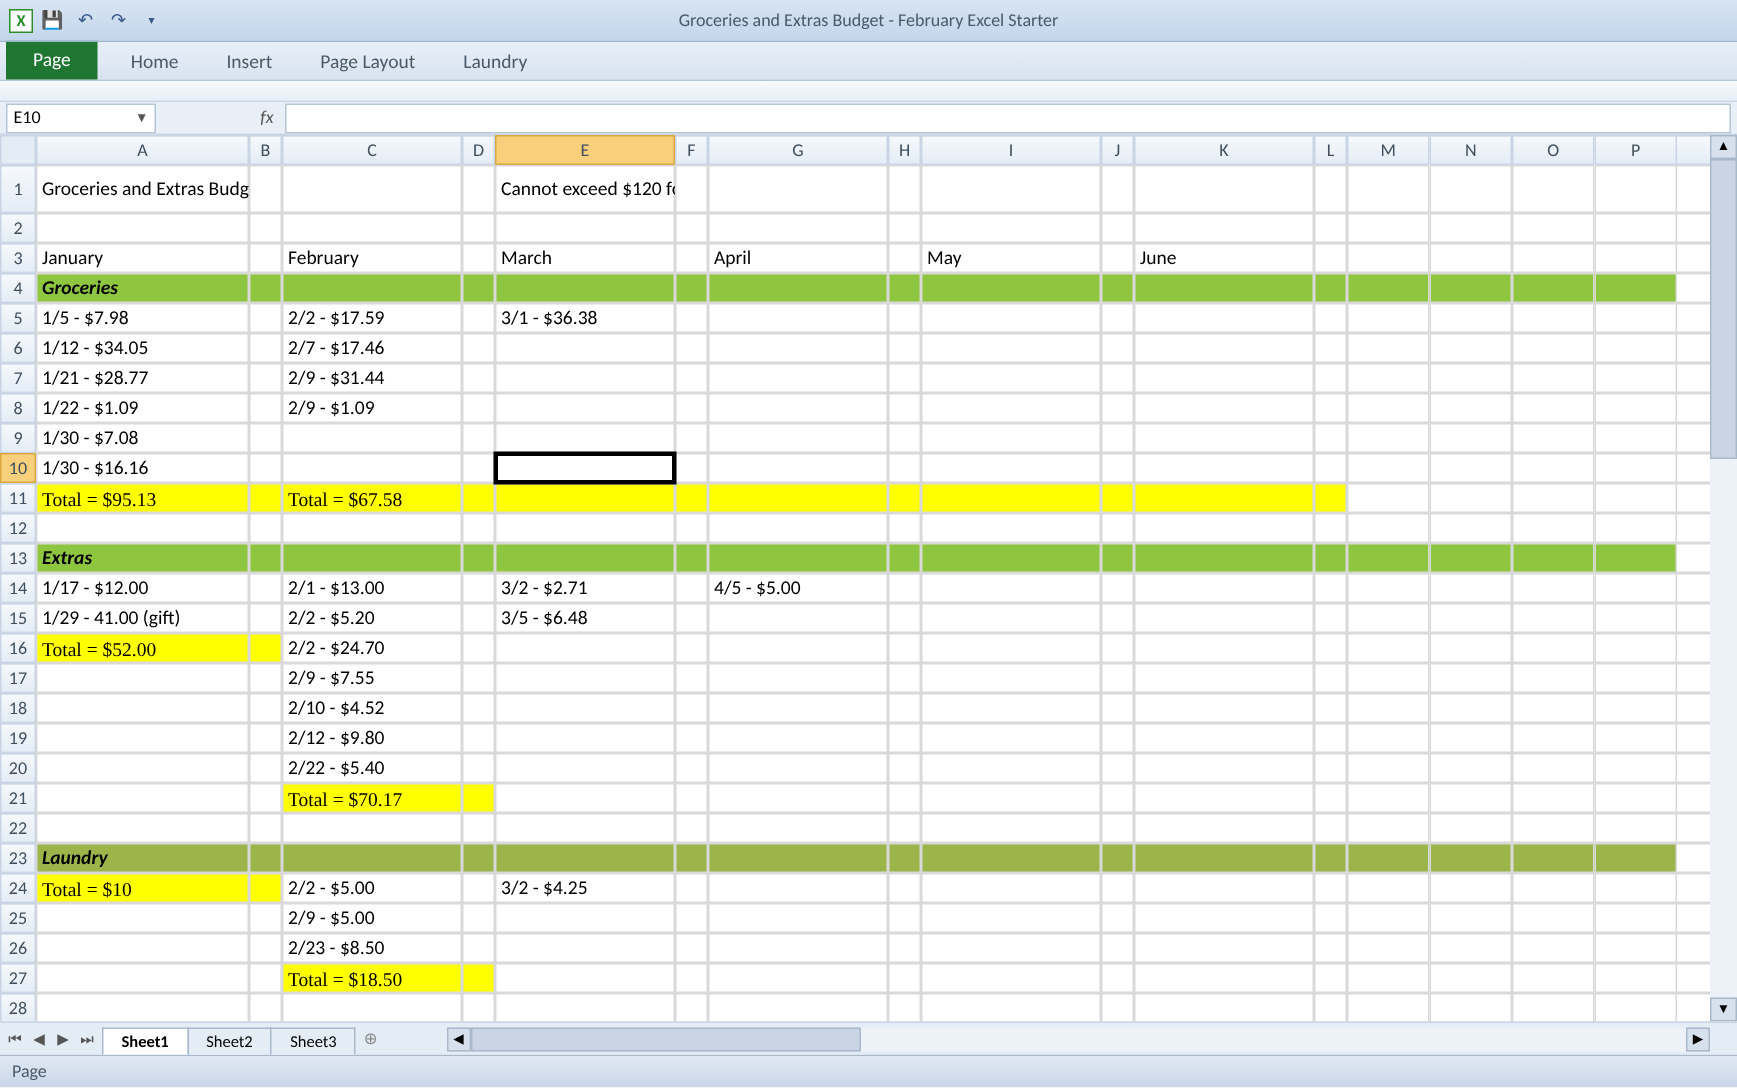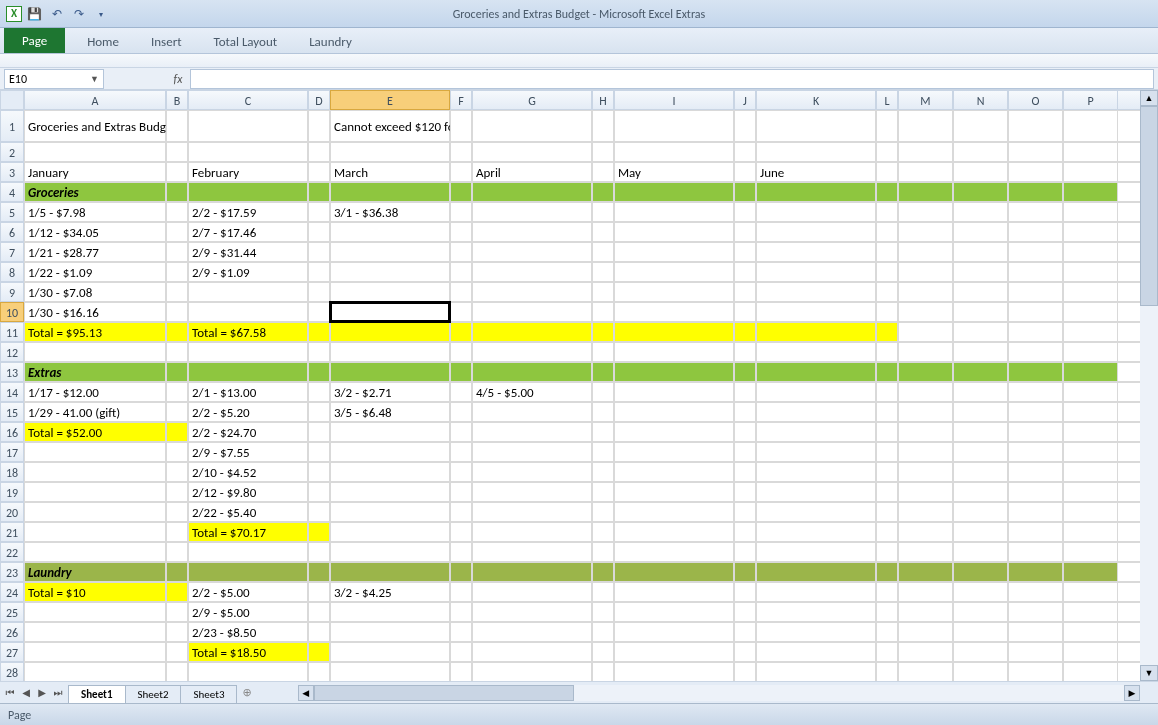--- a/index.html
+++ b/index.html
@@ -26,21 +26,21 @@
 .sheet-wrap { position:relative; height: calc(725px - 28px - 26px - 14px - 22px - 22px - 22px); }
 .grid { display:grid; grid-template-columns: 24px 142px 22px 120px 22px 120px 22px 120px 22px 120px 22px 120px 22px repeat(5, 55px); border-collapse:collapse; position:relative;}
 .colhdr-row .ch, .rowhdr { background:linear-gradient(to bottom,#f6f9fc,#e4ecf6); border:1px solid #c9d5e4; font-size:12px; color:#3f4f5f; text-align:center; height:20px; line-height:20px;}
 .colhdr-row .ch.sel { background:#f8cf7a; border-color:#d9a83f;}
 .rowhdr.sel { background:#f8cf7a; border-color:#d9a83f;}
 .corner { background:#e4ecf6; border:1px solid #c9d5e4;}
 
 .cell { border:1px solid #d9d9d9; height:20px; padding:0 3px; font-size:13px; background:#fff; overflow:hidden; white-space:nowrap; color:#000;  font-family: Calibri, Arial, sans-serif;}
 .green-band { background:#8ec63f; font-weight:bold; font-style:italic;}
 .olive-band { background:#9bb54a; font-weight:bold; font-style:italic;}
-.yellow { background:#ffff00;}
+.yellow { background:#ffff00;font-family:Liberation Serif, serif;}
 
 .selected-cell { outline:3px solid #000; outline-offset:-2px; position:relative; z-index:2;}
 
 .sheet-tabs { height:22px; background:#e4ecf6; display:flex; align-items:center; border-top:1px solid #c9d5e4; font-size:11px; position:relative;}
 .nav-arrows { display:flex; gap:0; padding:0 2px;}
 .nav-arrows span { width:16px; text-align:center; color:#555; font-size:10px;}
 .tab { padding:2px 12px; background:#fff; border:1px solid #a9b9cb; border-bottom:none; margin-right:-1px; position:relative; top:1px;}
 .tab.active { font-weight:bold; background:#fff;}
 .tab.inactive { background:#e4ecf6;}
 .hscroll { flex:1; height:16px; background:#e4ecf6; position:relative; margin:0 18px 0 40px;}
@@ -59,28 +59,28 @@
 <body>
 
 <div class="titlebar">
   <div class="qat">
     <div class="xicon">X</div>
     <div class="qicon">💾</div>
     <div class="qicon">↶</div>
     <div class="qicon">↷</div>
     <div class="qicon" style="font-size:8px;">▾</div>
   </div>
-  <div class="title">Groceries and Extras Budget  -  Microsoft Excel Extras</div>
+  <div class="title">Groceries and Extras Budget  -  February Excel Starter</div>
 </div>
 
 <div class="ribbon-tabs">
   <div class="file-tab">Page</div>
   <div class="ribbon-tab">Home</div>
   <div class="ribbon-tab">Insert</div>
-  <div class="ribbon-tab">Total Layout</div>
+  <div class="ribbon-tab">Page Layout</div>
   <div class="ribbon-tab">Laundry</div>
 </div>
 <div class="ribbon-body"></div>
 
 <div class="namebox-row">
   <div class="namebox">
     <span>E10</span>
     <span class="dd">▼</span>
   </div>
   <div style="width:60px"></div>

